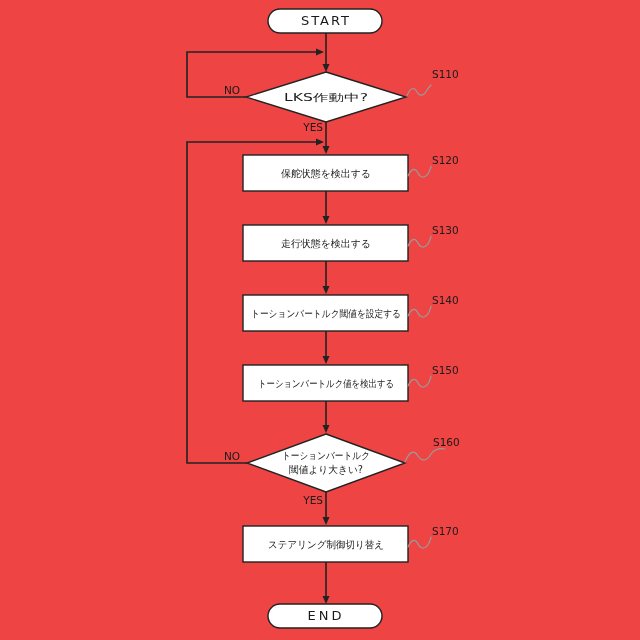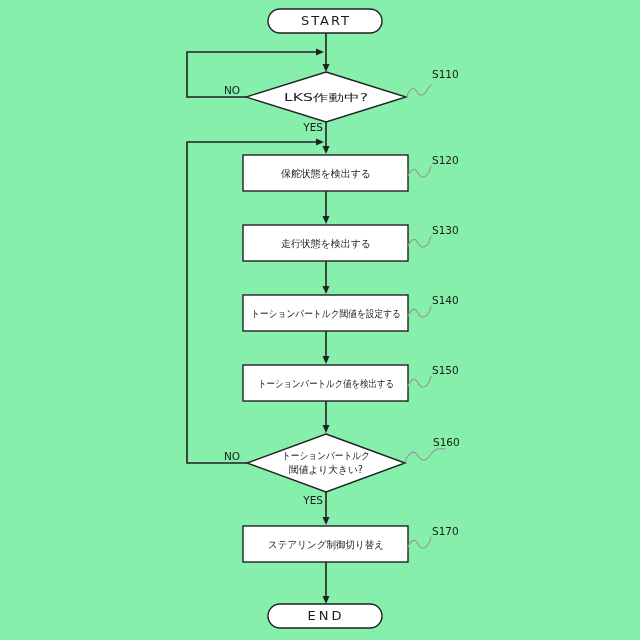--- a/index.html
+++ b/index.html
@@ -7,21 +7,21 @@
     padding: 0;
     width: 640px;
     height: 640px;
     background: #ffffff;
     font-family: "DejaVu Sans", "Liberation Sans", sans-serif;
   }
   .figure-wrap {
     position: relative;
     width: 640px;
     height: 640px;
-    background: #86efac;
+    background: #ef4444;
     overflow: hidden;
   }
   svg { display: block; }
   .shape {
     fill: #ffffff;
     stroke: #222222;
     stroke-width: 1.4;
   }
   .flowline {
     fill: none;

